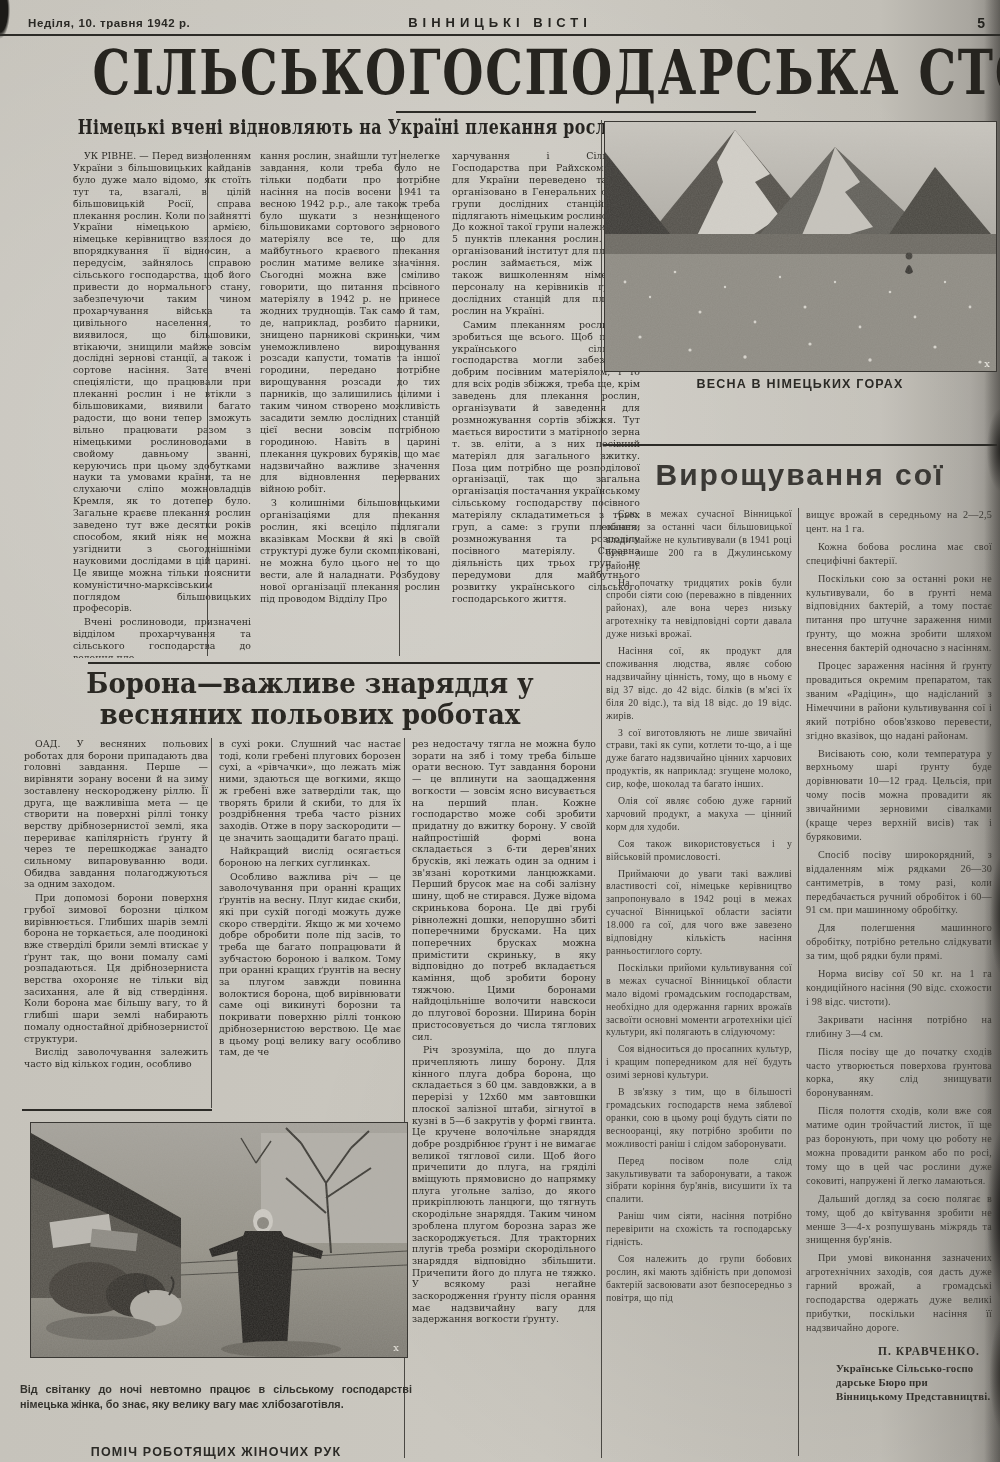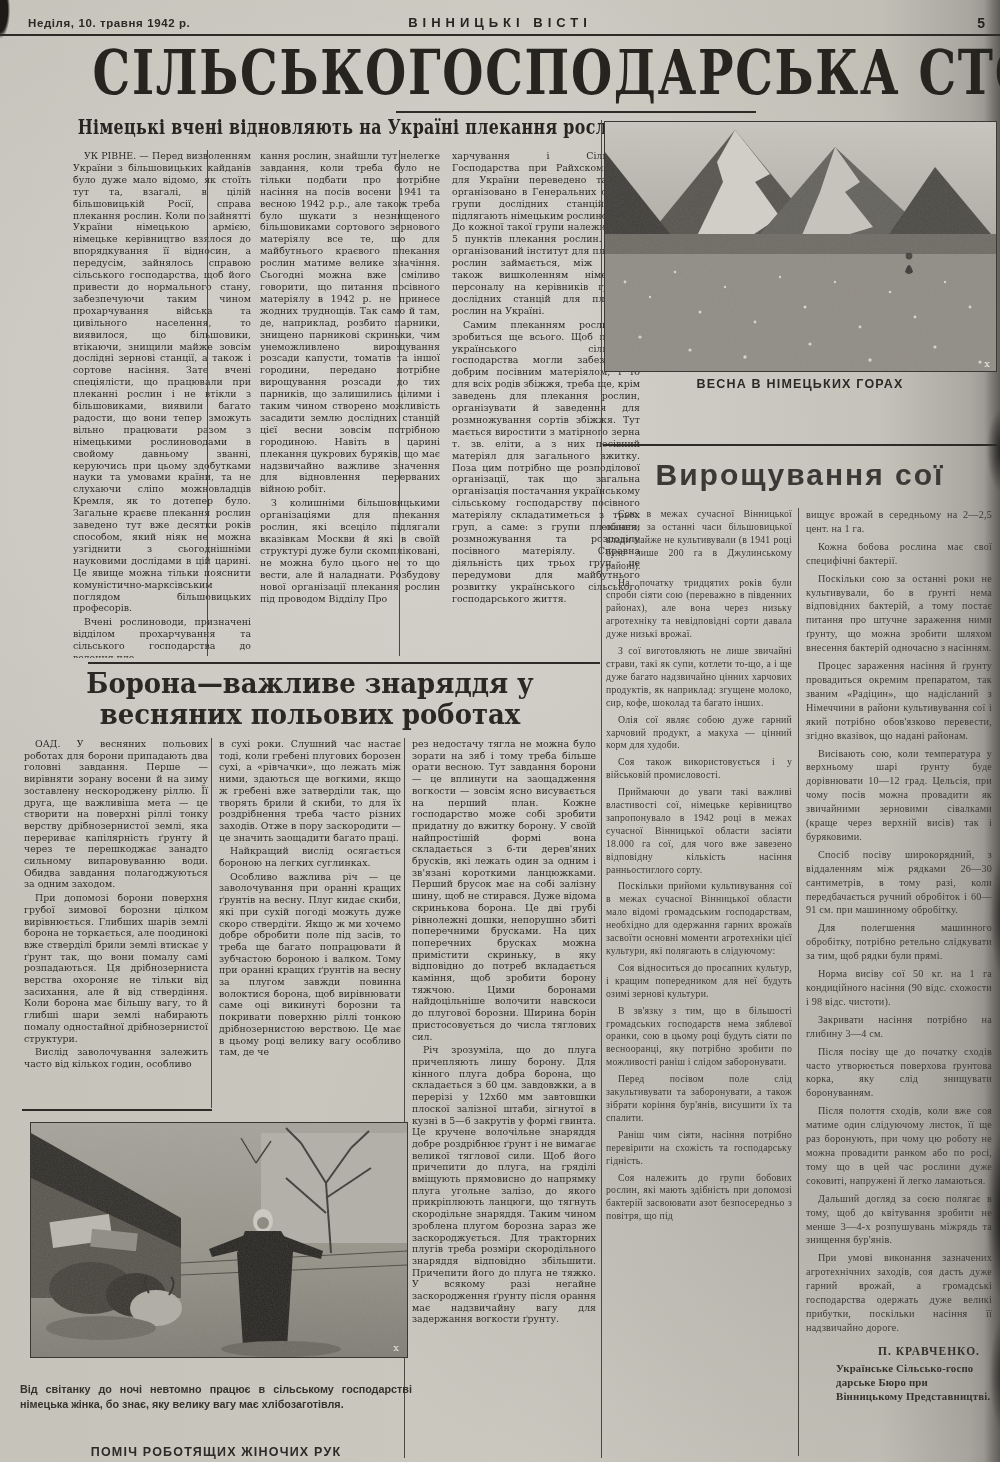--- a/index.html
+++ b/index.html
@@ -162,20 +162,21 @@
     </svg>
     <div class="abs" style="right:6px;bottom:2px;font-size:10px;color:#efede6;">х</div>
   </div>
   <div class="abs cap-title" style="left:603px;top:377px;width:394px;">ВЕСНА В НІМЕЦЬКИХ ГОРАХ</div>
   <div class="abs rule" style="left:603px;top:444px;width:394px;height:1.5px;"></div>
 
   <div class="abs soy-head">Вирощування сої</div>
   <div class="abs colbox soycol soy1" style="left:606px;top:508px;width:186px;height:950px;">
       <p class="para">Сою в межах сучасної Вінницької области за останні часи більшовицької влади майже не культивували (в 1941 році було лише 200 га в Джулинському районі).</p>
       <p class="para">На початку тридцятих років були спроби сіяти сою (переважно в південних районах), але вона через низьку агротехніку та невідповідні сорти давала дуже низькі врожаї.</p>
+      <p class="para">Насіння сої, як продукт для споживання людства, являє собою надзвичайну цінність, тому, що в ньому є від 37 відс. до 42 відс. білків (в м'ясі їх біля 20 відс.), та від 18 відс. до 19 відс. жирів.</p>
       <p class="para">З сої виготовляють не лише звичайні страви, такі як супи, котлети то-що, а і ще дуже багато надзвичайно цінних харчових продуктів, як наприклад: згущене молоко, сир, кофе, шоколад та багато інших.</p>
       <p class="para">Олія сої являє собою дуже гарний харчовий продукт, а макуха — цінний корм для худоби.</p>
       <p class="para">Соя також використовується і у військовій промисловості.</p>
       <p class="para">Приймаючи до уваги такі важливі властивості сої, німецьке керівництво запропонувало в 1942 році в межах сучасної Вінницької области засіяти 18.000 га сої, для чого вже завезено відповідну кількість насіння ранньостиглого сорту.</p>
       <p class="para">Поскільки прийоми культивування сої в межах сучасної Вінницької области мало відомі громадським господарствам, необхідно для одержання гарних врожаїв засвоїти основні моменти агротехніки цієї культури, які полягають в слідуючому:</p>
       <p class="para">Соя відноситься до просапних культур, і кращим попередником для неї будуть озимі зернові культури.</p>
       <p class="para">В зв'язку з тим, що в більшості громадських господарств нема зяблевої оранки, сою в цьому році будуть сіяти по веснооранці, яку потрібно зробити по можливості раніш і слідом заборонувати.</p>
       <p class="para">Перед посівом поле слід закультивувати та заборонувати, а також зібрати коріння бур'янів, висушити їх та спалити.</p>
       <p class="para">Раніш чим сіяти, насіння потрібно перевірити на схожість та господарську гідність.</p>
       <p class="para">Соя належить до групи бобових рослин, які мають здібність при допомозі бактерій засвоювати азот безпосередньо з повітря, що під</p>
@@ -186,21 +187,21 @@
         <p class="para">вищує врожай в середньому на 2—2,5 цент. на 1 га.</p>
         <p class="para">Кожна бобова рослина має свої специфічні бактерії.</p>
         <p class="para">Поскільки сою за останні роки не культивували, бо в ґрунті нема відповідних бактерій, а тому постає питання про штучне зараження ними ґрунту, що можна зробити шляхом внесення бактерій одночасно з насінням.</p>
         <p class="para">Процес зараження насіння й ґрунту провадиться окремим препаратом, так званим «Радіцин», що надісланий з Німеччини в райони культивування сої і який потрібно обов'язково перевести, згідно вказівок, що надані районам.</p>
         <p class="para">Висівають сою, коли температура у верхньому шарі ґрунту буде дорівнювати 10—12 град. Цельсія, при чому посів можна провадити як звичайними зерновими сівалками (краще через верхній висів) так і буряковими.</p>
         <p class="para">Спосіб посіву широкорядний, з віддаленням між рядками 26—30 сантиметрів, в тому разі, коли передбачається ручний обробіток і 60—91 см. при машинному обробітку.</p>
         <p class="para">Для полегшення машинного обробітку, потрібно ретельно слідкувати за тим, щоб рядки були прямі.</p>
         <p class="para">Норма висіву сої 50 кг. на 1 га кондиційного насіння (90 відс. схожости і 98 відс. чистоти).</p>
         <p class="para">Закривати насіння потрібно на глибину 3—4 см.</p>
         <p class="para">Після посіву ще до початку сходів часто утворюється поверхова ґрунтова корка, яку слід знищувати боронуванням.</p>
-        <p class="para">Після полоття сходів, коли вже соя матиме один слідуючому листок, її ще раз боронують, при чому цю роботу не можна провадити ранком або по росі, тому що в цей час рослини дуже соковиті, напружені й легко ламаються.</p>
+        <p class="para">Після полоття сходів, коли вже соя матиме один тройчастий листок, її ще раз боронують, при чому цю роботу не можна провадити ранком або по росі, тому що в цей час рослини дуже соковиті, напружені й легко ламаються.</p>
         <p class="para">Дальший догляд за соєю полягає в тому, щоб до квітування зробити не менше 3—4-х розпушувань міжрядь та знищення бур'янів.</p>
         <p class="para">При умові виконання зазначених агротехнічних заходів, соя дасть дуже гарний врожай, а громадські господарства одержать дуже великі прибутки, поскільки насіння її надзвичайно дороге.</p>
       </div>
     <div class="sig-name">П. КРАВЧЕНКО.</div>
     <div class="sig-org">Українське Сільсько-госпо дарське Бюро при Вінницькому Представництві.</div>
   </div>
 
   <div class="abs rule hr-above-borona"></div>
   <div class="abs b-head">
     <span class="l1">Борона—важливе знаряддя у весняних польових роботах</span>

